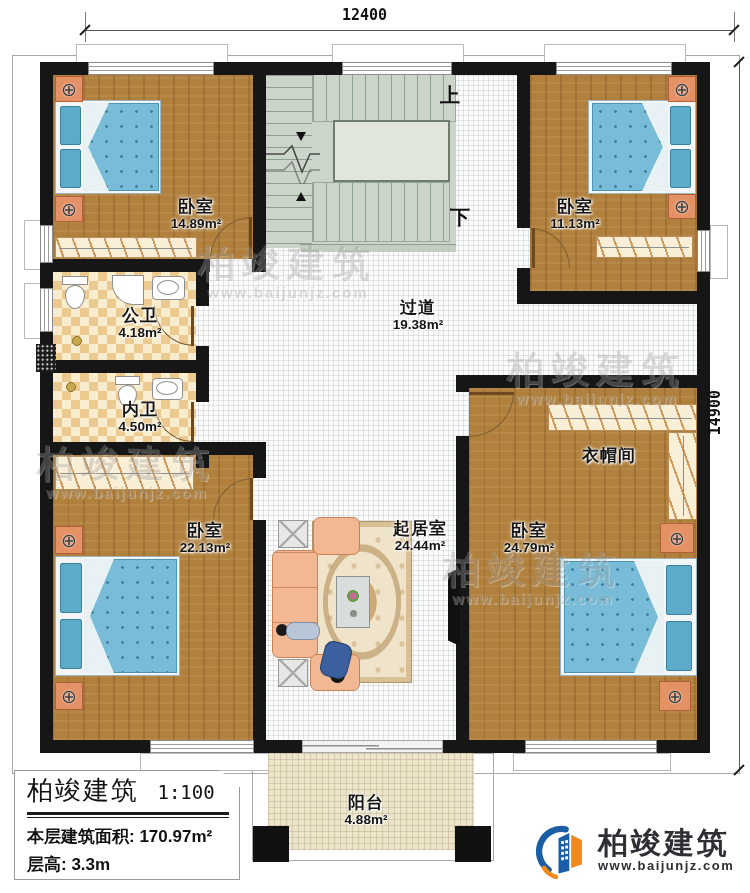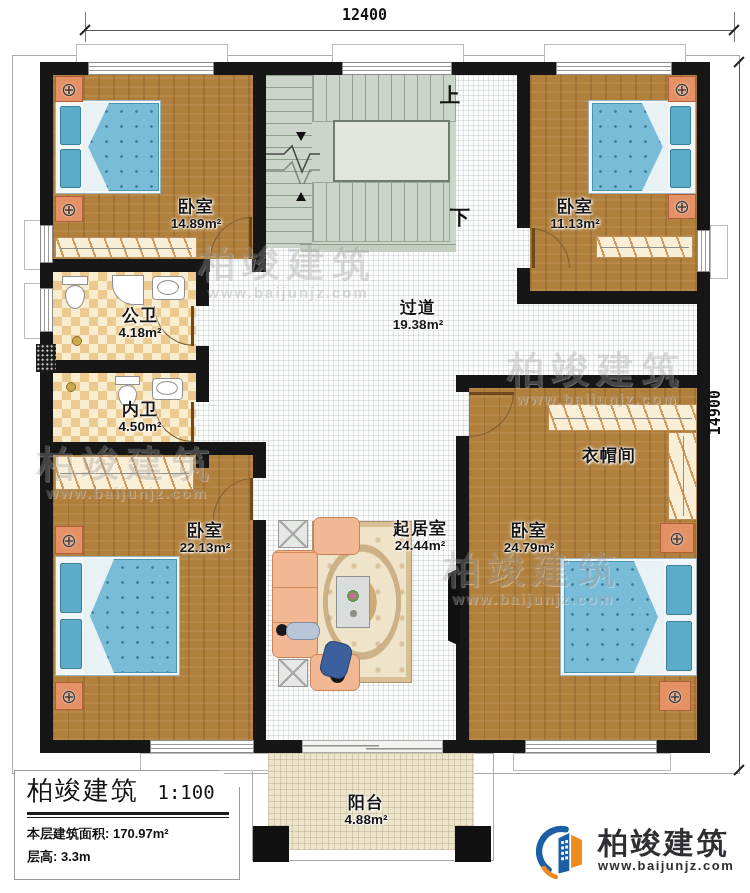--- a/index.html
+++ b/index.html
@@ -77,21 +77,21 @@
   
   .dimtxt{font-family:"DejaVu Sans Mono",monospace;font-size:15px;font-weight:bold;color:#111;z-index:70;}
   .dline{z-index:70;}
   .tick{position:absolute;width:14px;height:2px;background:#222;transform:rotate(-45deg);z-index:71;}
   
   .tblock{z-index:70;background:#fff;border:1px solid #9a9a9a;box-sizing:border-box;
           clip-path:polygon(0 0,91% 0,100% 16%,100% 100%,0 100%);padding:2px 10px 0 12px;}
   .ttitle{font-family:"DejaVu Serif",serif;font-size:26px;color:#111;display:inline-block;letter-spacing:2px;}
   .tscale{font-family:"DejaVu Sans Mono",monospace;font-size:19px;color:#111;display:inline-block;margin-left:14px;}
   .trule{height:2px;border-top:3px solid #1b1b1b;border-bottom:1px solid #1b1b1b;margin:4px 0 7px 0;}
-  .tline{font-size:13px;color:#111;margin-top:5px;font-weight:bold;}
+  .tline{font-size:17px;color:#111;margin-top:5px;font-weight:bold;}
   
   .brand{z-index:70;display:flex;align-items:center;gap:8px;}
   .bname{font-size:30px;font-weight:bold;color:#2e2e34;letter-spacing:3px;line-height:30px;}
   .burl{font-size:13px;font-weight:bold;color:#2e2e34;letter-spacing:1.5px;}
   .zig{z-index:6;}
 </style>
 </head>
 <body>
 
 <div id="stage">

